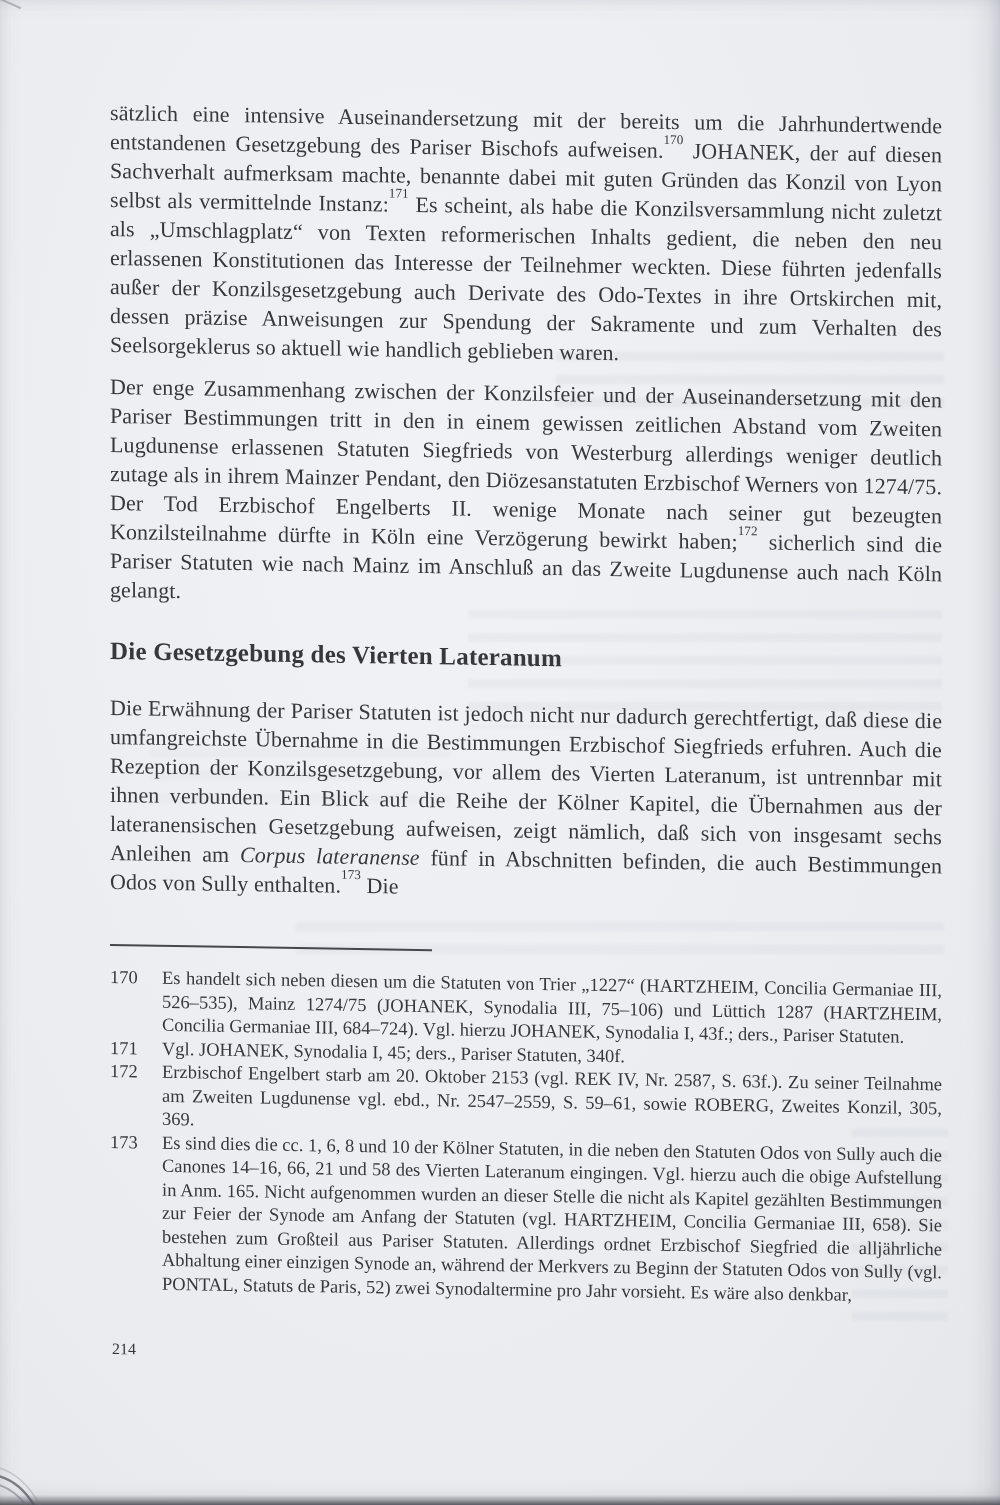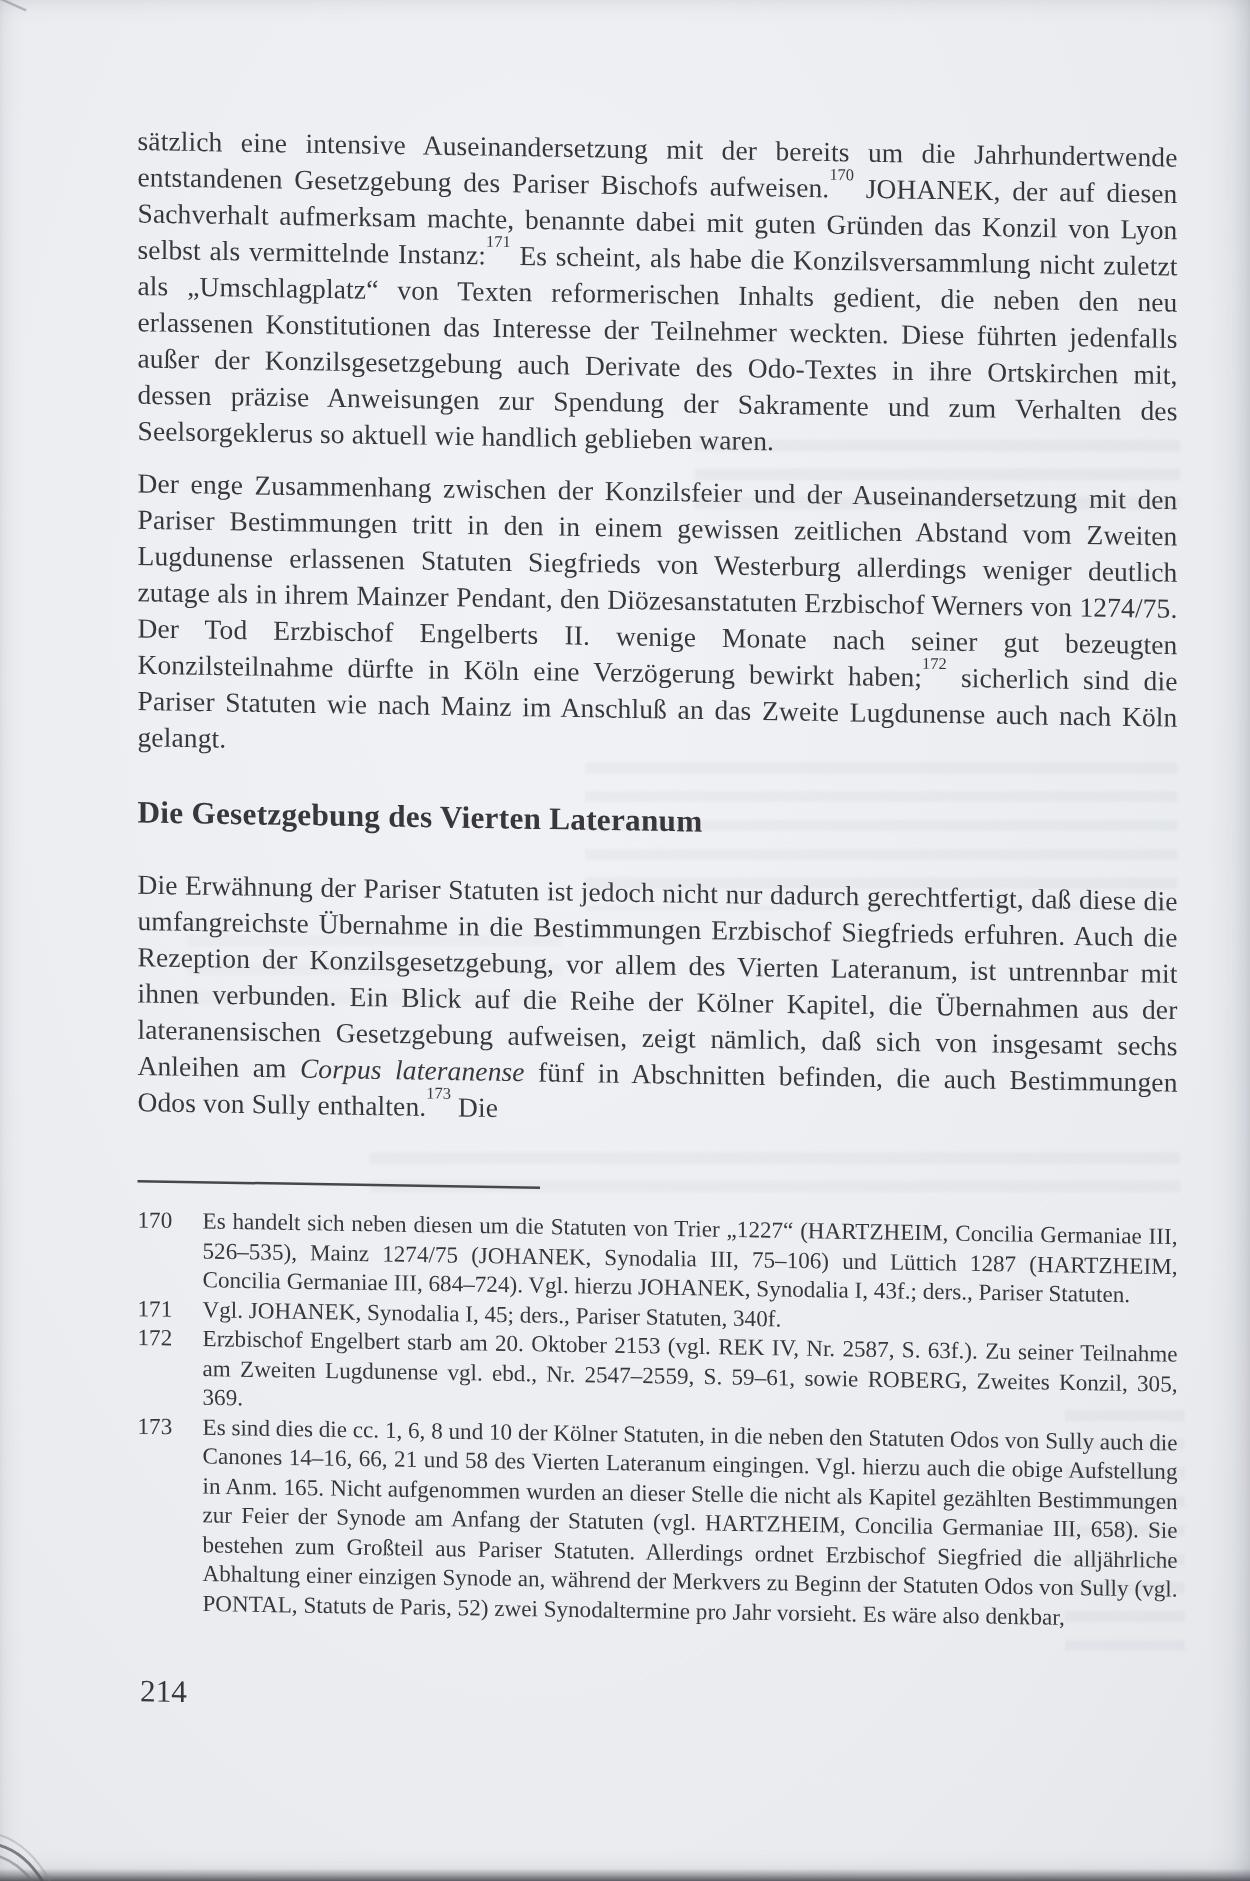--- a/index.html
+++ b/index.html
@@ -96,21 +96,21 @@
   }
   .fn-text {
     flex: 1;
     text-align: justify;
   }
 
   .page-number {
     position: absolute;
     top: 1340px;
     left: 2px;
-    font-size: 25px;
+    font-size: 16px;
   }
 
   
   .ghost {
     position: absolute;
     pointer-events: none;
     background: repeating-linear-gradient(
       180deg,
       rgba(105, 112, 138, 0.065) 0px, rgba(105, 112, 138, 0.065) 9px,
       rgba(105, 112, 138, 0.0) 9px, rgba(105, 112, 138, 0.0) 23px);

